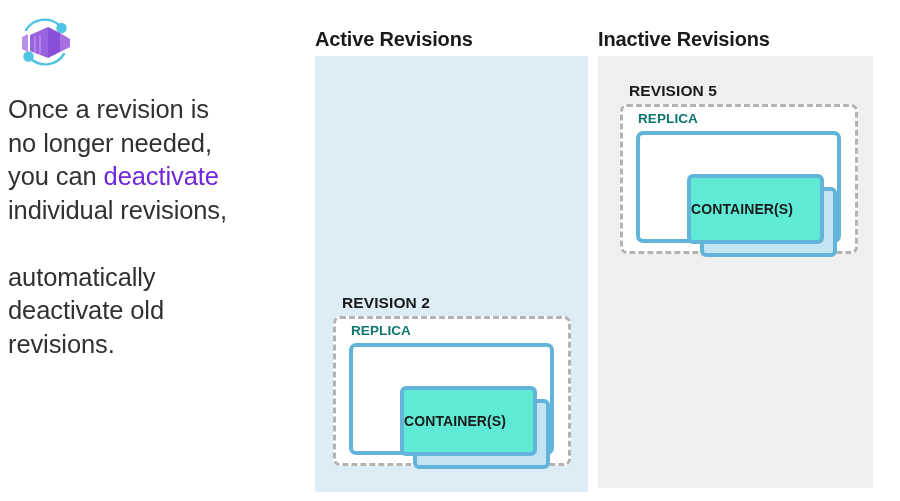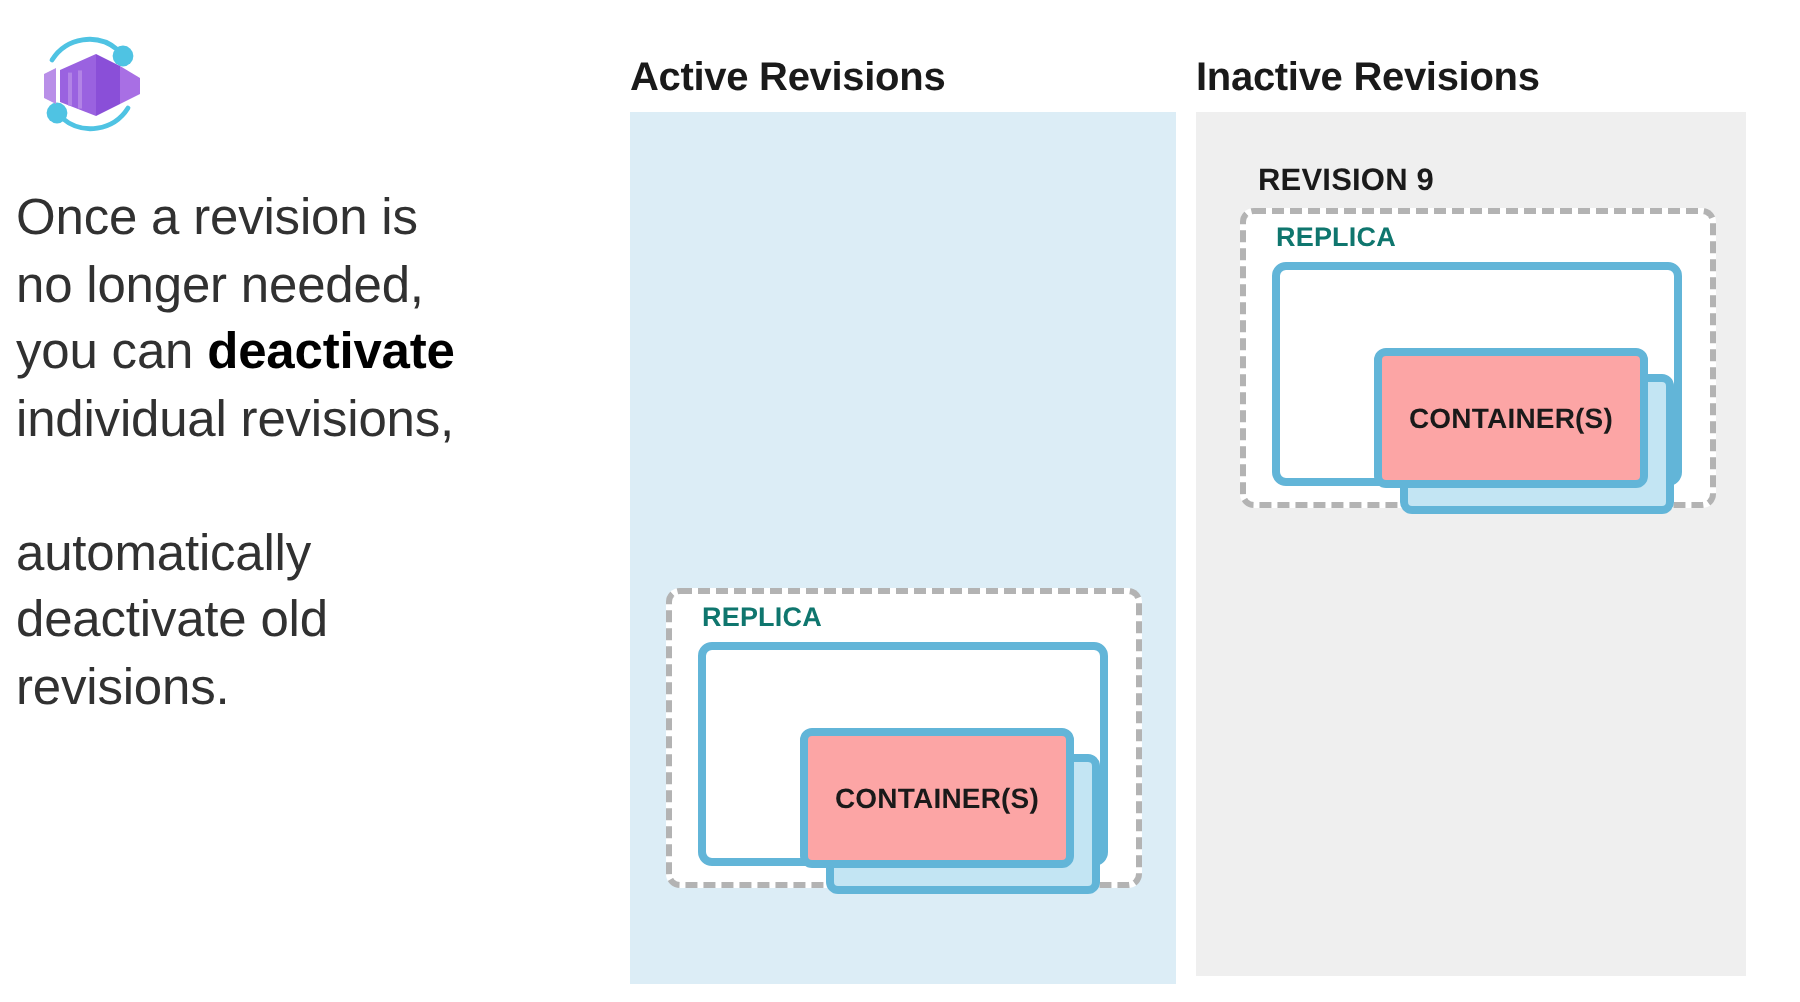--- a/index.html
+++ b/index.html
@@ -38,22 +38,22 @@
     left: 8px;
     top: 93px;
     width: 262px;
     font-size: 25.5px;
     line-height: 33.5px;
     font-weight: 400;
     color: #313131;
     letter-spacing: -0.1px;
   }
   #intro-text b {
-    font-weight: 700;
-    color: #000000;
+    font-weight: 400;
+    color: #6d28d9;
   }
 
   
   .panel-title {
     position: absolute;
     font-size: 20px;
     font-weight: 700;
     color: #1a1a1a;
     text-align: left;
     letter-spacing: -0.15px;
@@ -142,24 +142,23 @@
 
   .container-front {
     position: absolute;
     left: 47px;
     top: 39px;
     width: 137px;
     height: 70px;
     box-sizing: border-box;
     border: 4px solid #62b5d8;
     border-radius: 6px;
-    background: #fca5a5;
+    background: #5eead4;
     display: flex;
     align-items: center;
-    justify-content: center;
   }
 
   .container-label {
     font-size: 14px;
     font-weight: 700;
     color: #1a1a1a;
     letter-spacing: 0.1px;
   }
 </style>
 </head>
@@ -200,33 +199,34 @@
 
 </div>
 
 <div id="active-title" class="panel-title">Active Revisions</div>
 <div id="inactive-title" class="panel-title">Inactive Revisions</div>
 
 <div id="active-panel" class="panel"></div>
 <div id="inactive-panel" class="panel"></div>
 
 <div id="revision-1-group" class="revision-group">
-  <span class="revision-label">REVISION 9</span>
+  <span class="revision-label">REVISION 5</span>
   <div class="revision-box">
     <span class="replica-label">REPLICA</span>
     <div class="replica-box">
       <div class="container-back"></div>
       <div class="container-front">
         <span class="container-label">CONTAINER(S)</span>
       </div>
     </div>
   </div>
 </div>
 
 <div id="revision-2-group" class="revision-group">
+  <span class="revision-label">REVISION 2</span>
   <div class="revision-box">
     <span class="replica-label">REPLICA</span>
     <div class="replica-box">
       <div class="container-back"></div>
       <div class="container-front">
         <span class="container-label">CONTAINER(S)</span>
       </div>
     </div>
   </div>
 </div>

